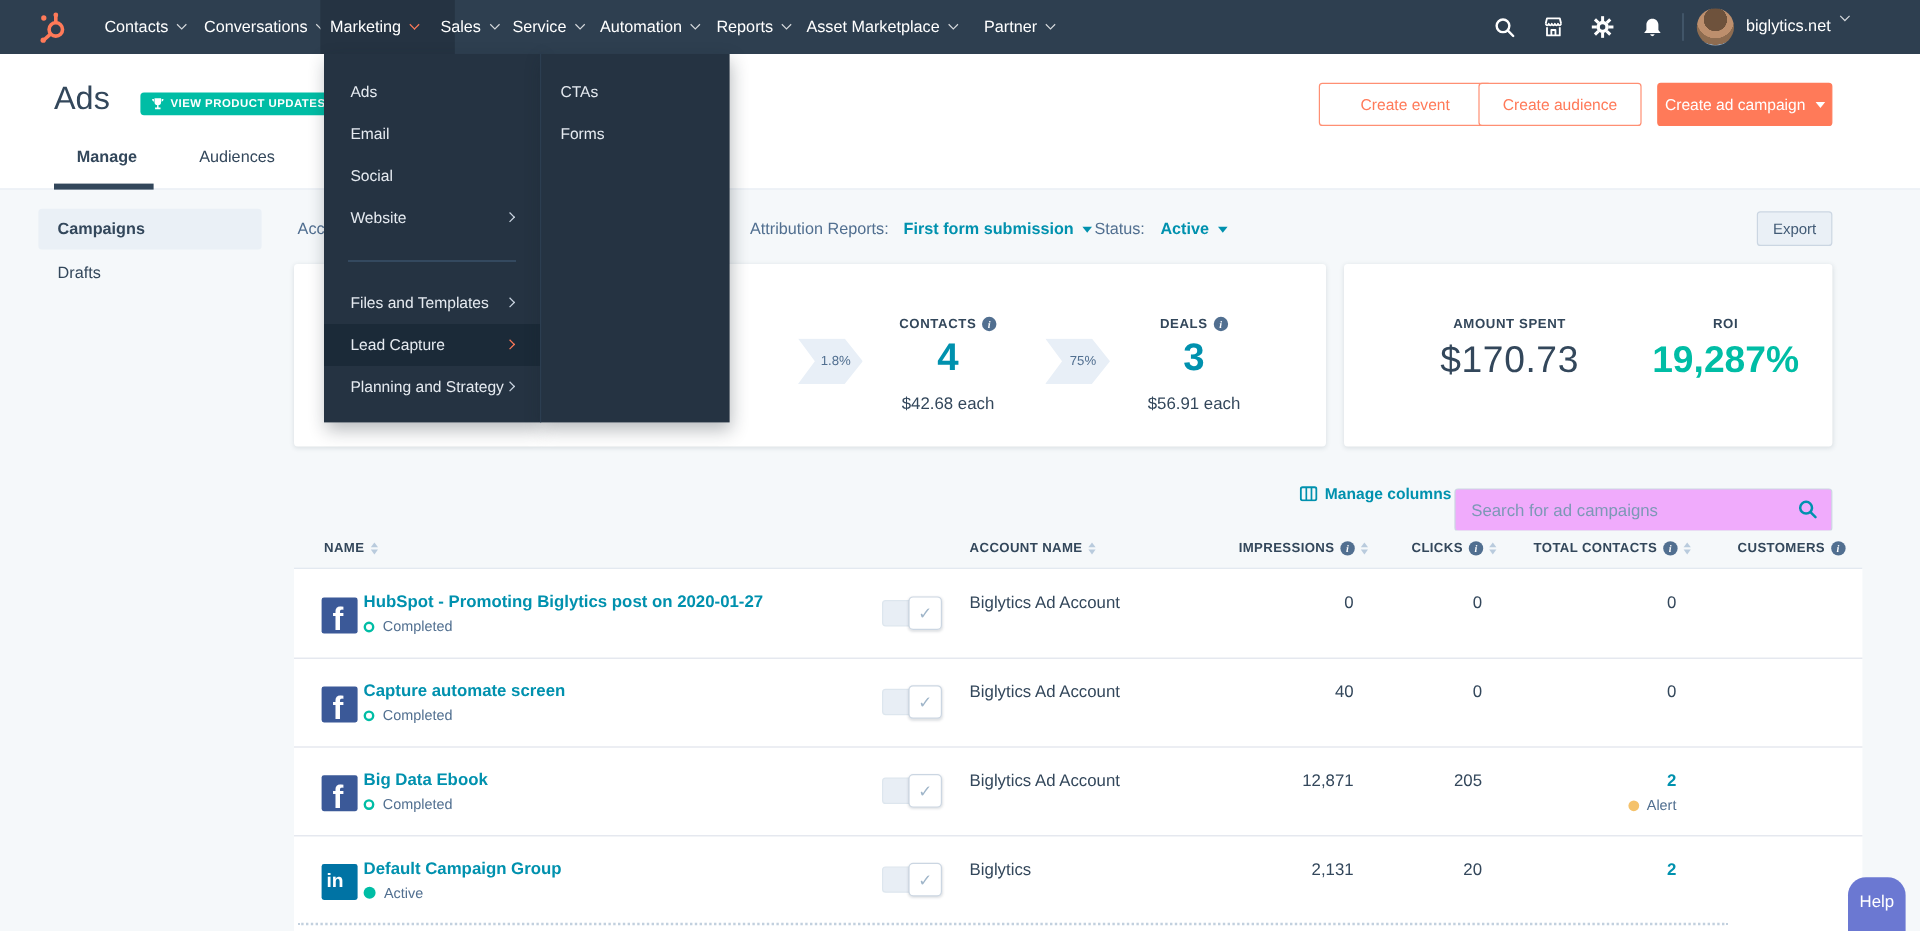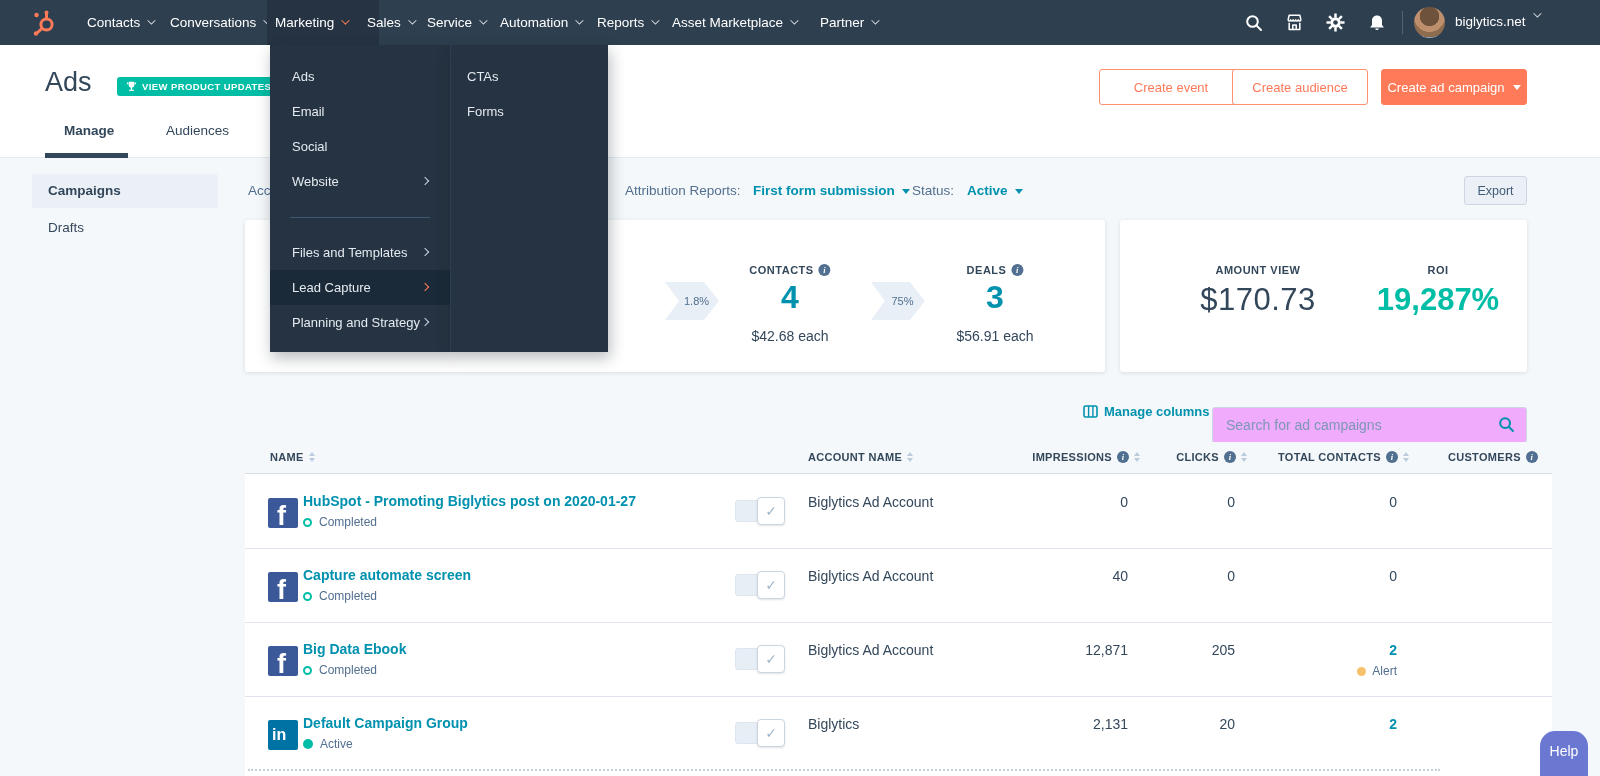--- a/index.html
+++ b/index.html
@@ -292,21 +292,21 @@
         <span>DEALS</span>
         <i class="info"></i>
       </div>
     <div class="stat-big">3</div>
     <div class="stat-each">$56.91 each</div>
   </div>
 </div>
 <div class="card card2">
   <div class="stat" style="left:138px;top:44px">
     <div class="stat-label">
-        <span>AMOUNT VIEW</span>
+        <span>AMOUNT SPENT</span>
       </div>
     <div class="stat-money">$170.73</div>
   </div>
   <div class="stat" style="left:318px;top:44px">
     <div class="stat-label">
         <span>ROI</span>
       </div>
     <div class="stat-roi">19,287%</div>
   </div>
 </div>

